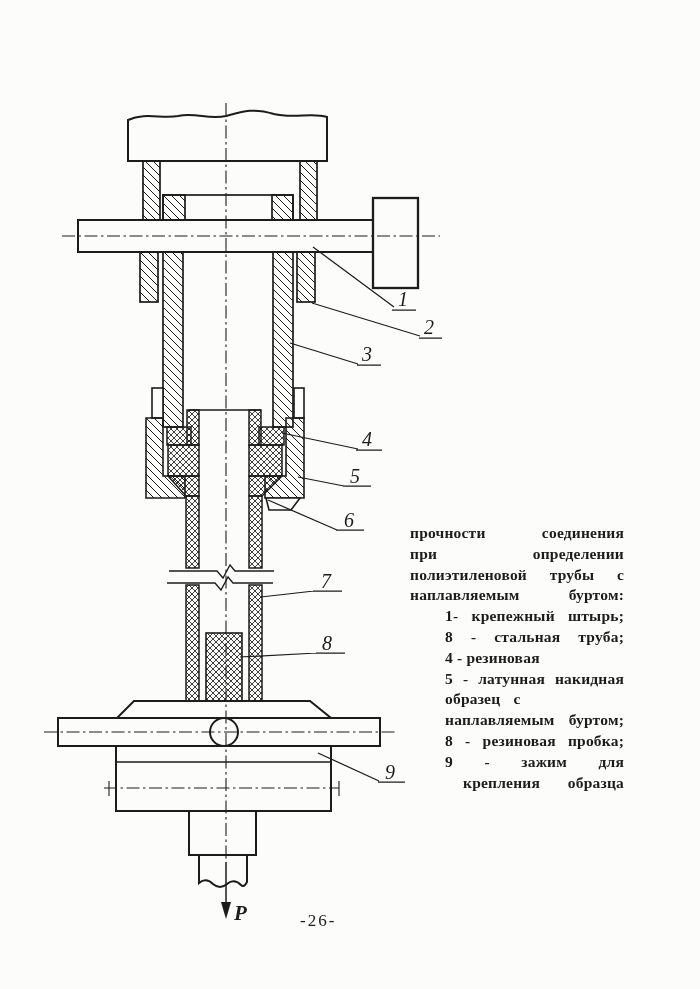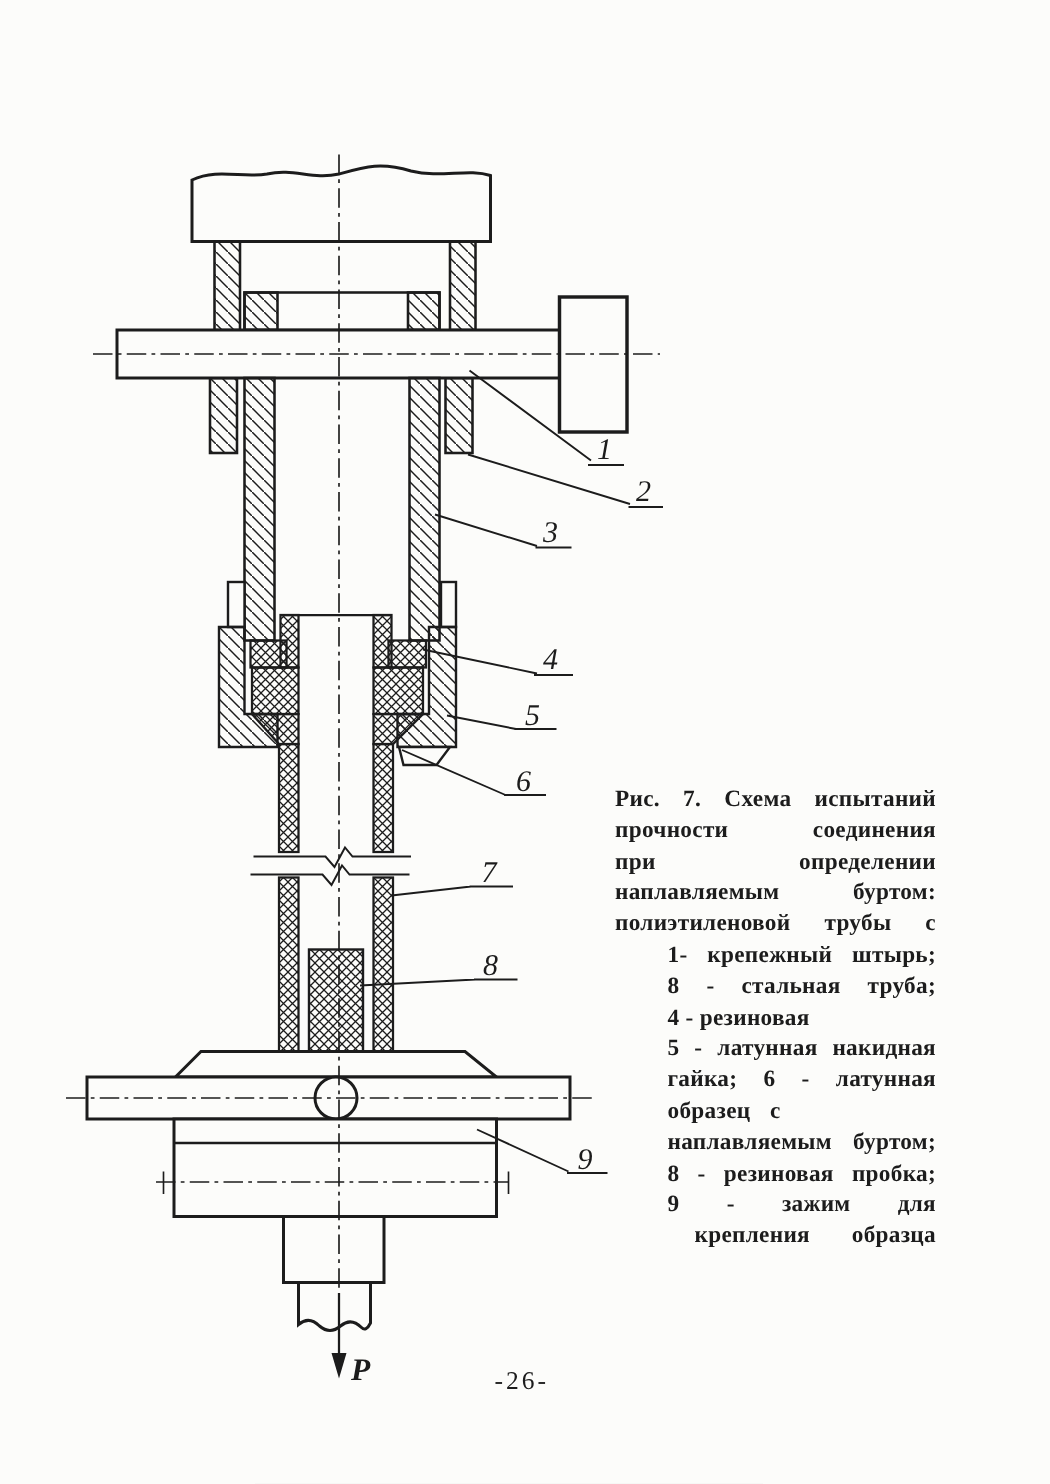--- a/index.html
+++ b/index.html
@@ -16,21 +16,21 @@
     font-weight:bold; font-size:15.5px; line-height:20.8px;
     letter-spacing:0.2px; color:var(--ink);
   }
   .cap-line{white-space:nowrap; overflow:visible;}
   .jfy{white-space:normal; text-align:justify; text-align-last:justify;}
   .cap-list{padding-left:35px;}
   .sp{word-spacing:9px;}
   .ind{padding-left:18px;}
   .page-number{
     position:absolute; left:300px; top:911px; width:66px;
-    text-align:right; font-size:17px; letter-spacing:2px;
+    text-align:left; font-size:17px; letter-spacing:2px;
     color:var(--ink);
   }
   svg text{font-family:"Liberation Serif", serif; fill:var(--ink);}
   .callout{font-style:italic; font-size:20px;}
   .force{font-style:italic; font-size:21px; font-weight:bold;}
 </style>
 </head>
 <body>
 
 <div class="page">
@@ -150,31 +150,29 @@
     <text class="callout" x="385" y="779">9</text>
 
     <g>
       <path d="M226,862 V912" stroke="#1c1c1c" stroke-width="1.5" fill="none"></path>
       <polygon points="226,919 221,902 231,902" fill="#1c1c1c"></polygon>
     </g>
     <text class="force" x="234" y="920">P</text>
   </svg>
 
   <div class="caption">
-    <div class="cap-line jfy">Рис. 7. Схема испытаний</div>
     <div class="cap-line jfy">прочности соединения</div>
     <div class="cap-line jfy">при определении</div>
+    <div class="cap-line jfy">полиэтиленовой трубы с</div>
     <div class="cap-line jfy">наплавляемым буртом:</div>
-    <div class="cap-line jfy">полиэтиленовой трубы с</div>
     <div class="cap-list">
       <div class="cap-line jfy">1- крепежный штырь;</div>
       <div class="cap-line jfy">8 - стальная труба;</div>
       <div class="cap-line">4 - резиновая</div>
       <div class="cap-line jfy">5 - латунная накидная</div>
-      <div class="cap-line jfy">гайка; 6 - латунная</div>
       <div class="cap-line sp">образец с</div>
       <div class="cap-line jfy">наплавляемым буртом;</div>
       <div class="cap-line jfy">8 - резиновая пробка;</div>
       <div class="cap-line jfy">9 - зажим для</div>
       <div class="cap-line jfy ind">крепления образца</div>
     </div>
   </div>
 
   <div class="page-number">-26-</div>
 

